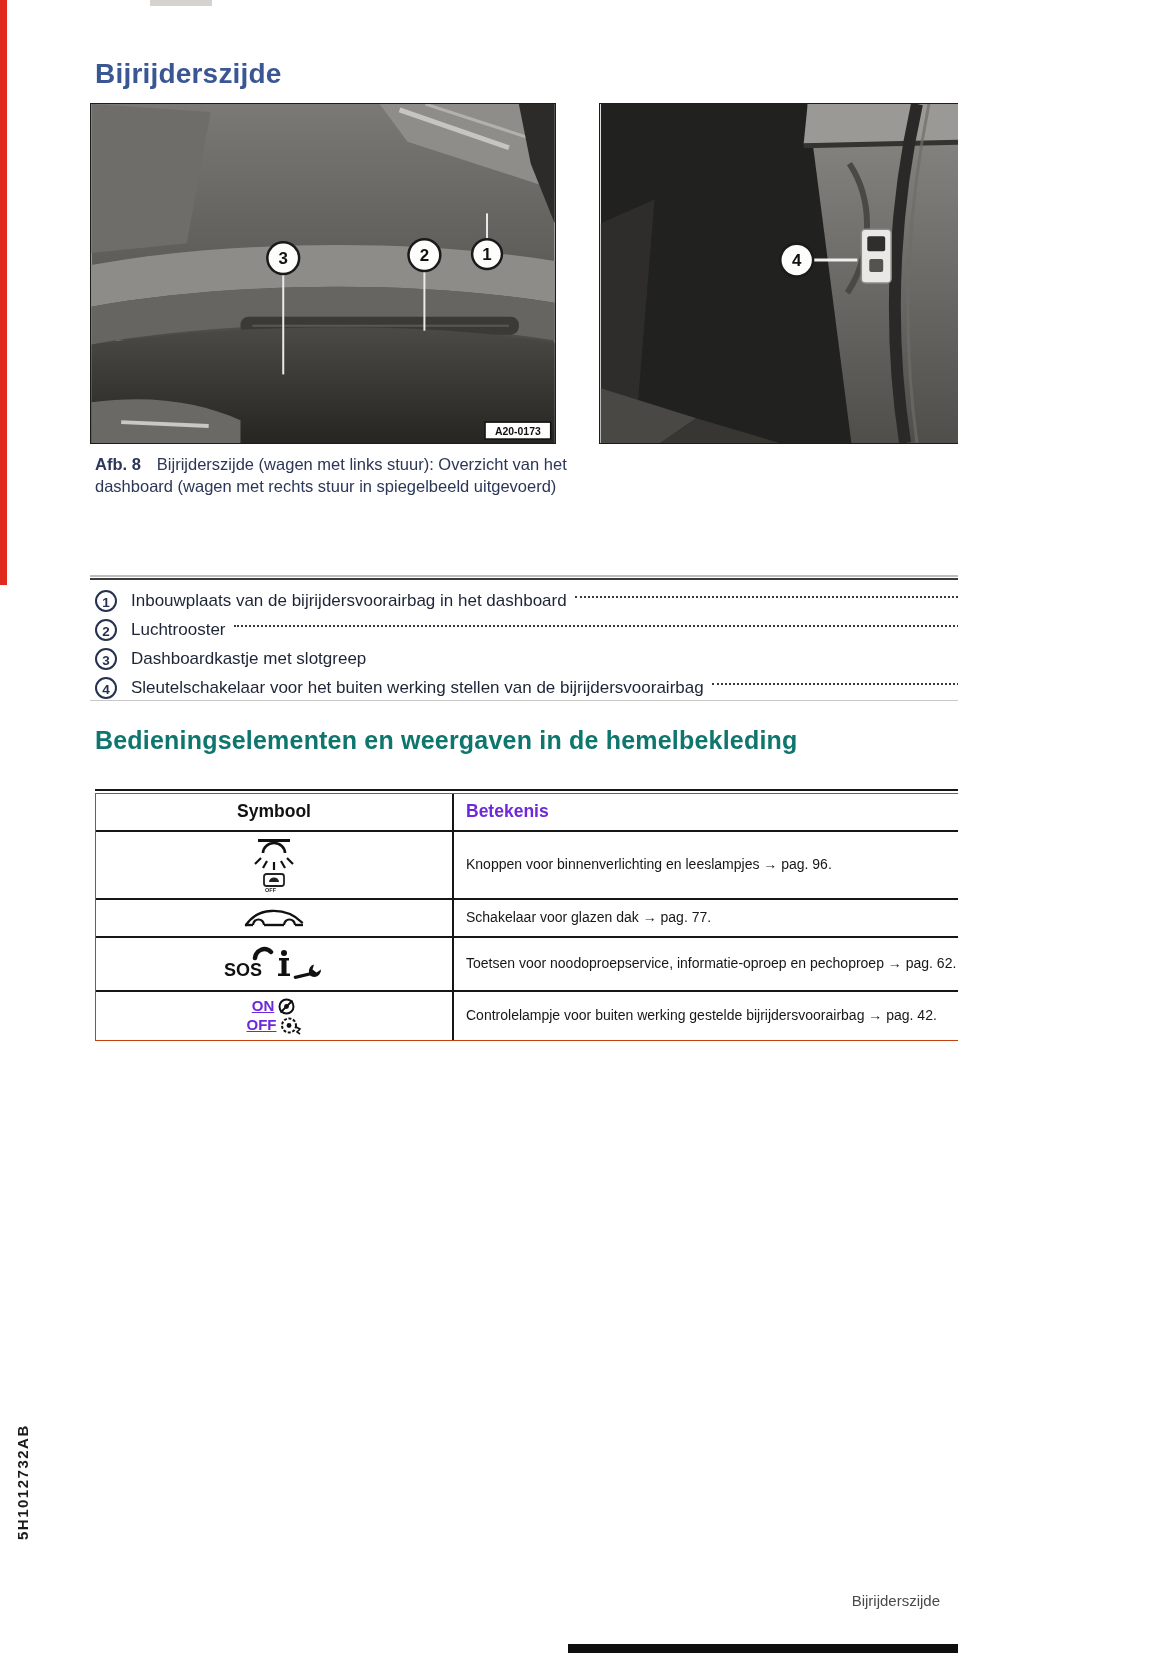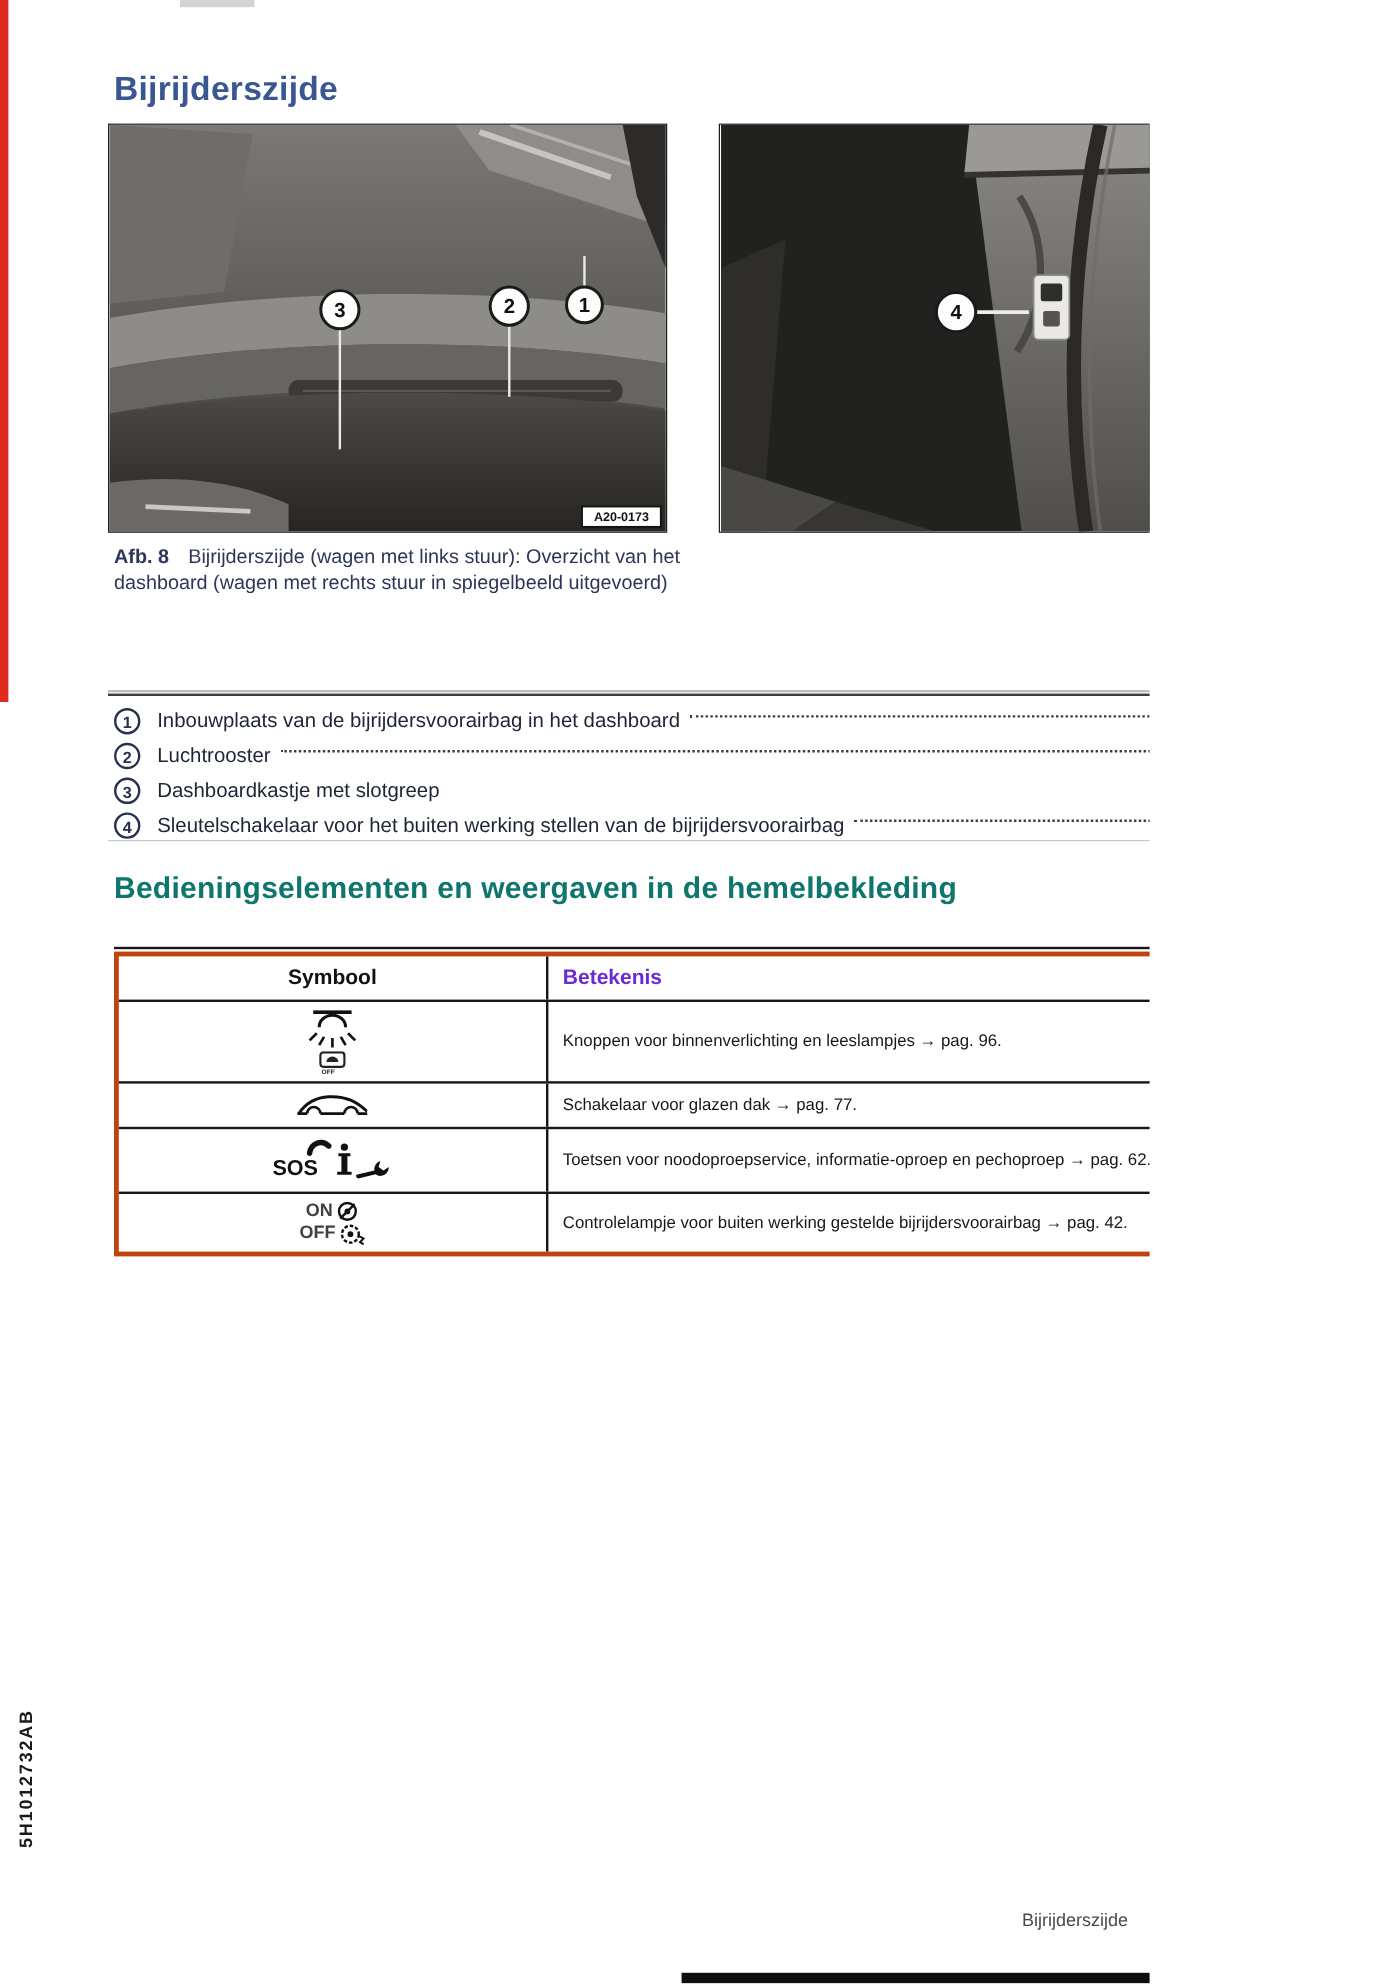--- a/index.html
+++ b/index.html
@@ -39,28 +39,28 @@
   .tri { font-size:15px; color:#222; margin-left:7px; position:relative; top:3px; }
   .legend-rule-bottom { position:absolute; left:90px; top:700px; width:985px; height:1px; background:#c9c9c9; }
 
   .h2 {
     position:absolute; left:95px; top:726px; margin:0;
     font-size:25px; font-weight:bold; color:#0f766e; letter-spacing:0.2px;
   }
 
   .tbl-wrap { position:absolute; left:95px; top:789px; width:960px; }
   .tbl-topline { height:2px; background:#161616; margin-bottom:2px; }
-  .vtable { border:4px solid #c2410c; }
+  .vtable { border:1px solid #c2410c; }
   .vrow { display:grid; grid-template-columns:358px 1fr; }
   .vrow + .vrow { border-top:2px solid #161616; }
   .sym-cell { border-right:2px solid #161616; display:flex; flex-direction:column; align-items:center; justify-content:center; padding:5px 8px; }
   .mean-cell { padding:6px 12px; font-size:14px; line-height:1.35; color:#171717; display:flex; align-items:center; }
   .hdr .sym-cell { font-weight:bold; font-size:17.5px; color:#111; padding:6px 4px; }
   .hdr .mean-cell { font-weight:bold; font-size:17.5px; color:#6d28d9; }
-  .onoff-line { display:flex; align-items:center; gap:3px; font-weight:bold; font-size:15px; color:#404040; line-height:1.1; }
+  .onoff-line { display:flex; align-items:center; gap:3px; font-weight:bold; font-size:15px; color:#6d28d9; line-height:1.1;text-decoration:underline; }
   .tbl-tri { position:absolute; left:1062px; top:1014px; font-size:15px; color:#222; }
 
   .spine {
     position:absolute; left:14px; top:1328px; height:212px; display:flex; align-items:center;
     writing-mode:vertical-rl; transform:rotate(180deg);
     font-weight:bold; font-size:15px; letter-spacing:1.5px; color:#1a1a1a;
   }
 
   .footer-section { position:absolute; left:770px; top:1592px; width:170px; text-align:right; font-size:15px; color:#4a4a4a; }
   .footer-divider { position:absolute; left:966px; top:1581px; width:2px; height:61px; background:#222; }

